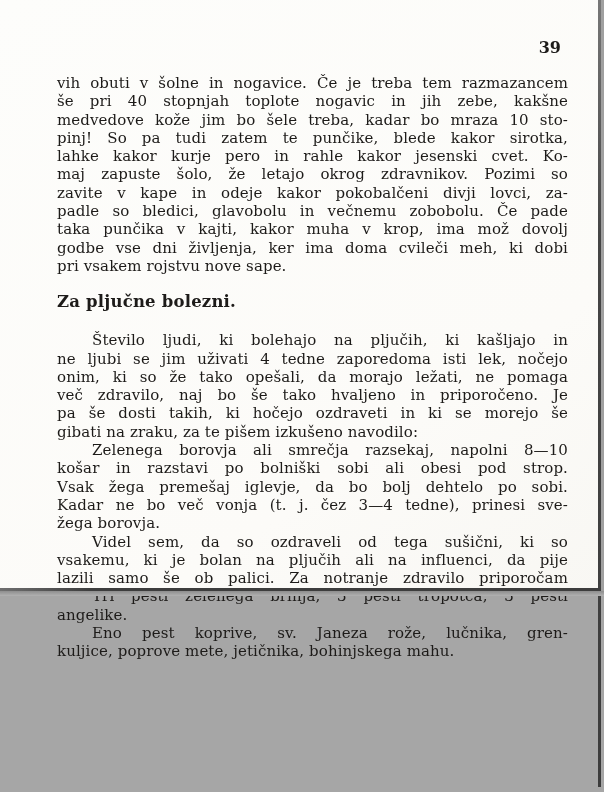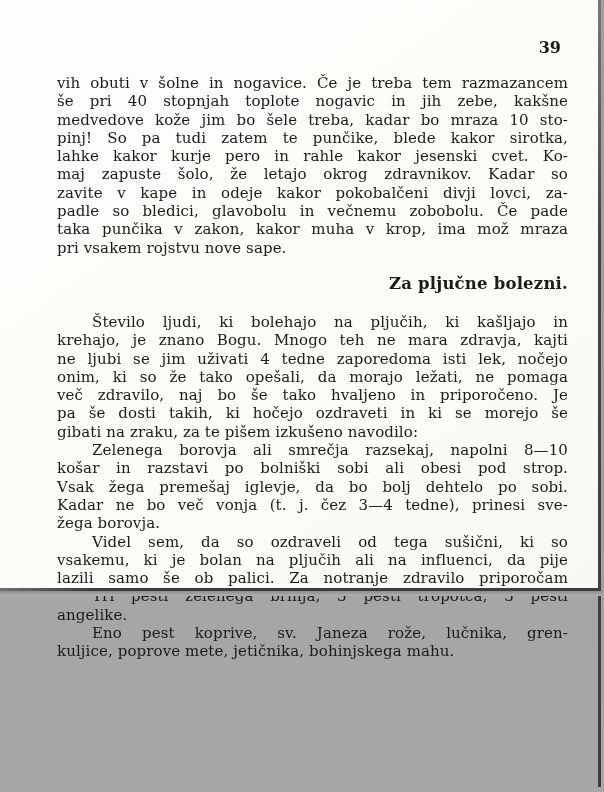--- a/index.html
+++ b/index.html
@@ -55,51 +55,51 @@
     text-align-last: justify;
     white-space: normal;
   }
   .tline.last {
     text-align-last: left;
   }
   .tline.indent {
     padding-left: 35px;
   }
   .heading {
-    text-align: right;
+    text-align: left;
     font-weight: bold;
     font-size: 16.5px;
     letter-spacing: 0.2px;
     margin: 17px 0 19px 0;
     line-height: 20px;
   }
 </style>
 </head>
 <body>
 
 <div class="scan-page">
   <div class="page-number">39</div>
 
   <div class="text-block">
       <div class="paragraph">
         <div class="tline">vih obuti v šolne in nogavice. Če je treba tem razmazancem</div>
         <div class="tline">še pri 40 stopnjah toplote nogavic in jih zebe, kakšne</div>
         <div class="tline">medvedove kože jim bo šele treba, kadar bo mraza 10 sto-</div>
         <div class="tline">pinj! So pa tudi zatem te punčike, blede kakor sirotka,</div>
         <div class="tline">lahke kakor kurje pero in rahle kakor jesenski cvet. Ko-</div>
-        <div class="tline">maj zapuste šolo, že letajo okrog zdravnikov. Kadar so</div>
+        <div class="tline">maj zapuste šolo, že letajo okrog zdravnikov. Pozimi so</div>
         <div class="tline">zavite v kape in odeje kakor pokobalčeni divji lovci, za-</div>
         <div class="tline">padle so bledici, glavobolu in večnemu zobobolu. Če pade</div>
-        <div class="tline">taka punčika v zakon, kakor muha v krop, ima mož mraza</div>
+        <div class="tline">taka punčika v kajti, kakor muha v krop, ima mož dovolj</div>
+        <div class="tline">godbe vse dni življenja, ker ima doma cvileči meh, ki dobi</div>
         <div class="tline last">pri vsakem rojstvu nove sape.</div>
       </div>
       <div class="heading">Za pljučne bolezni.</div>
       <div class="paragraph">
         <div class="tline indent">Število ljudi, ki bolehajo na pljučih, ki kašljajo in</div>
-        <div class="tline">krehajo, je znano Bogu. Mnogo teh ne mara zdravja, kajti</div>
         <div class="tline">ne ljubi se jim uživati 4 tedne zaporedoma isti lek, nočejo</div>
         <div class="tline">onim, ki so že tako opešali, da morajo ležati, ne pomaga</div>
         <div class="tline">več zdravilo, naj bo še tako hvaljeno in priporočeno. Je</div>
         <div class="tline">pa še dosti takih, ki hočejo ozdraveti in ki se morejo še</div>
         <div class="tline last">gibati na zraku, za te pišem izkušeno navodilo:</div>
       </div>
       <div class="paragraph">
         <div class="tline indent">Zelenega borovja ali smrečja razsekaj, napolni 8—10</div>
         <div class="tline">košar in razstavi po bolniški sobi ali obesi pod strop.</div>
         <div class="tline">Vsak žega premešaj iglevje, da bo bolj dehtelo po sobi.</div>

